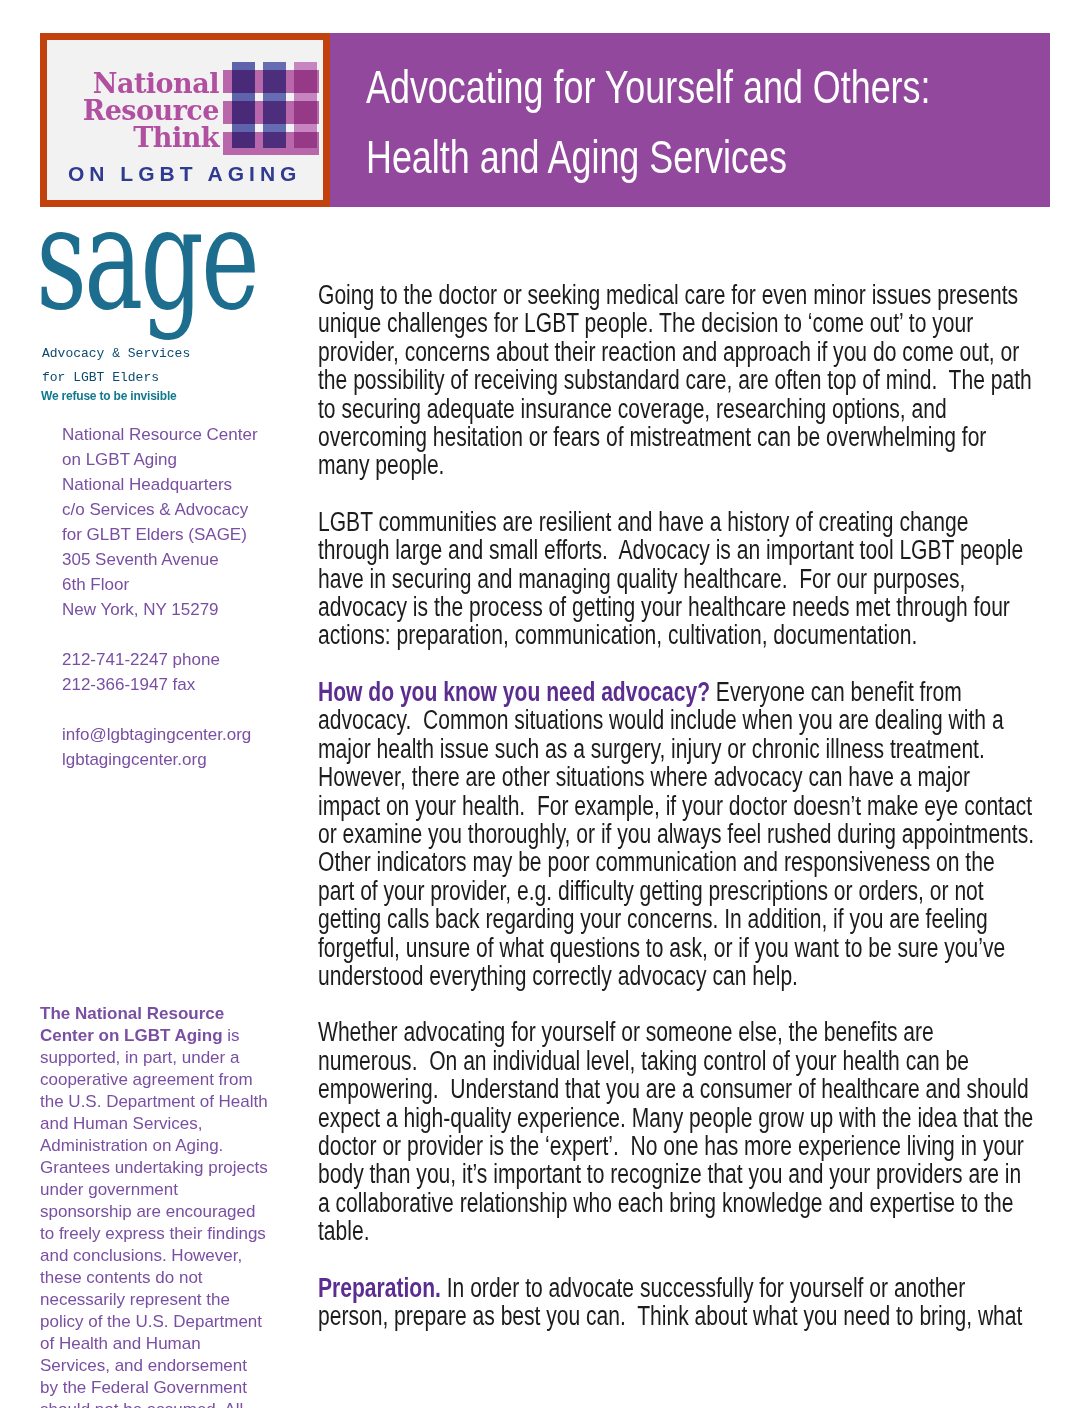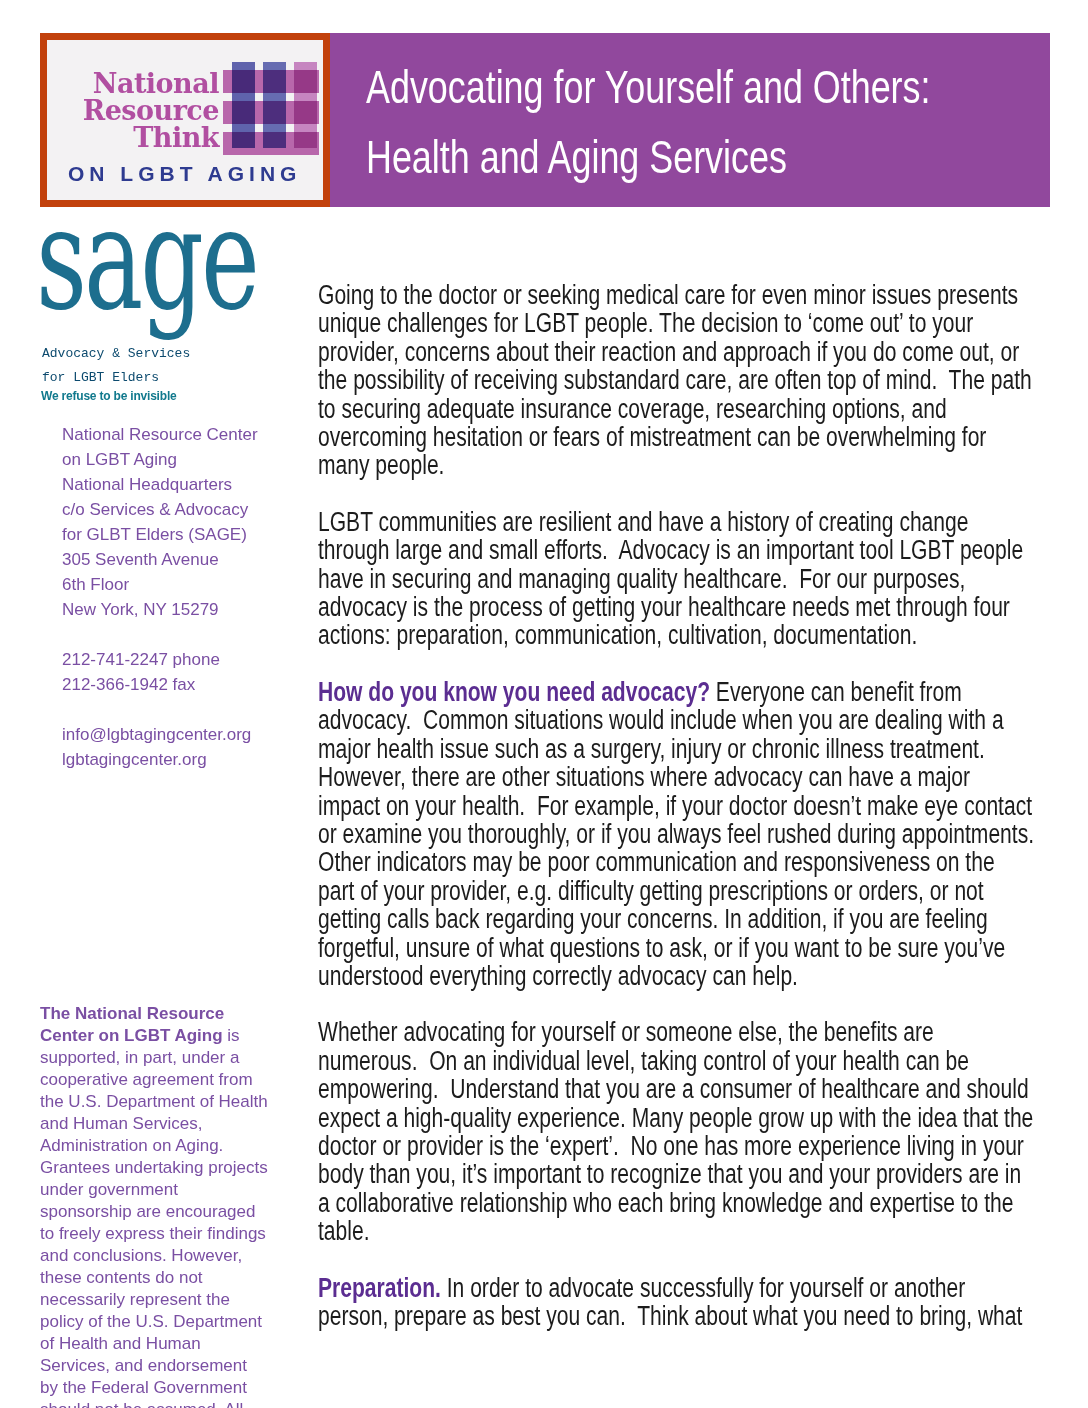--- a/index.html
+++ b/index.html
@@ -118,21 +118,21 @@
         <div>on LGBT Aging</div>
         <div>National Headquarters</div>
         <div>c/o Services &amp; Advocacy</div>
         <div>for GLBT Elders (SAGE)</div>
         <div>305 Seventh Avenue</div>
         <div>6th Floor</div>
         <div>New York, NY 15279</div>
       </div>
     <div class="gap"></div>
     <div>212-741-2247 phone</div>
-    <div>212-366-1942 fax</div>
+    <div>212-366-1947 fax</div>
     <div class="gap"></div>
     <div>info@lgbtagingcenter.org</div>
     <div>lgbtagingcenter.org</div>
   </div>
 
   <div class="disclaimer"><b>The National Resource Center on LGBT Aging</b><span> is supported, in part, under a cooperative agreement from the U.S. Department of Health and Human Services, Administration on Aging. Grantees undertaking projects under government sponsorship are encouraged to freely express their findings and conclusions. However, these contents do not necessarily represent the policy of the U.S. Department of Health and Human Services, and endorsement by the Federal Government should not be assumed. All Rights Reserved.</span></div>
 
   <div class="content">
     <p class="para">Going to the doctor or seeking medical care for even minor issues presents unique challenges for LGBT people. The decision to ‘come out’ to your provider, concerns about their reaction and approach if you do come out, or the possibility of receiving substandard care, are often top of mind.  The path to securing adequate insurance coverage, researching options, and overcoming hesitation or fears of mistreatment can be overwhelming for many people.</p>
     <p class="para">LGBT communities are resilient and have a history of creating change through large and small efforts.  Advocacy is an important tool LGBT people have in securing and managing quality healthcare.  For our purposes, advocacy is the process of getting your healthcare needs met through four actions: preparation, communication, cultivation, documentation.</p>

